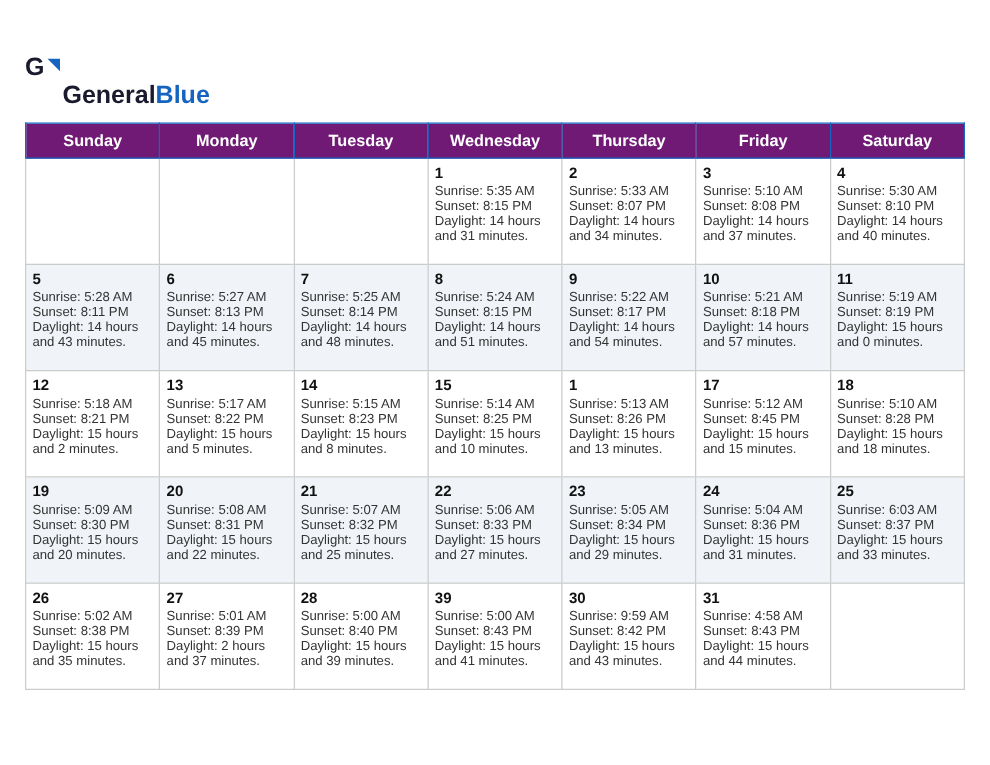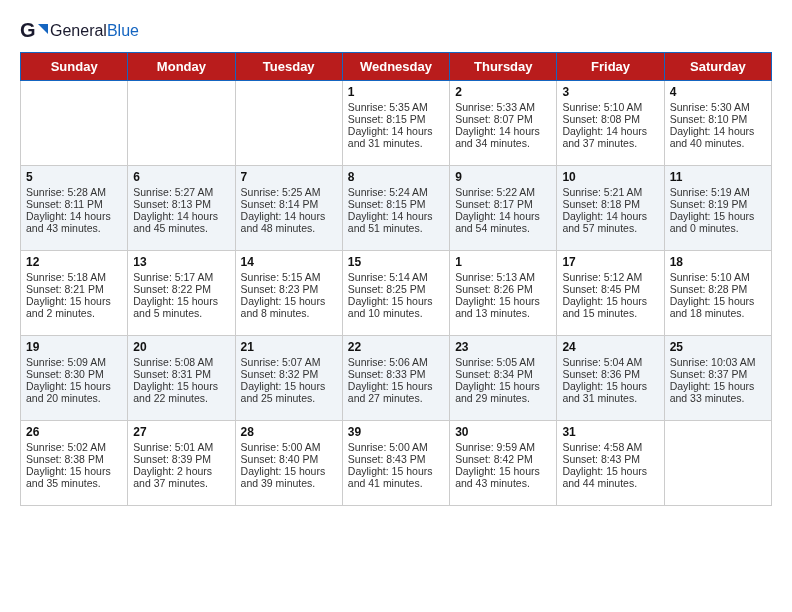--- a/index.html
+++ b/index.html
@@ -14,23 +14,24 @@
       display: flex;
       justify-content: space-between;
       align-items: flex-start;
       margin-bottom: 10px;
     }
     .logo {
       display: flex;
       align-items: center;
     }
     .logo-text {
-      font-size: 16px;
-      font-weight: normal;
+      font-size: 20px;
+      font-weight: bold;
       color: #1a1a2e;
+      margin-top: 45px;
     }
     .logo-text .blue { color: #1565C0; }
     .logo-icon {
       width: 28px;
       height: 22px;
       margin-right: 2px;
     }
     .title-block {
       text-align: right;
     }
@@ -42,21 +43,21 @@
     .location {
       font-size: 15px;
       color: #333;
     }
     table {
       width: 100%;
       border-collapse: collapse;
       table-layout: fixed;
     }
     thead tr th {
-      background-color: #b91c1c;
+      background-color: #701a75;
       color: #fff;
       text-align: center;
       padding: 6px 4px;
       font-size: 13px;
       border: 1px solid #1565C0;
     }
     td {
       border: 1px solid #ccc;
       vertical-align: top;
       padding: 4px 5px;
@@ -261,21 +262,21 @@
           <div>Daylight: 15 hours and 29 minutes.</div>
         </td>
         <td>
           <div class="day-num">24</div>
           <div>Sunrise: 5:04 AM</div>
           <div>Sunset: 8:36 PM</div>
           <div>Daylight: 15 hours and 31 minutes.</div>
         </td>
         <td>
           <div class="day-num">25</div>
-          <div>Sunrise: 10:03 AM</div>
+          <div>Sunrise: 6:03 AM</div>
           <div>Sunset: 8:37 PM</div>
           <div>Daylight: 15 hours and 33 minutes.</div>
         </td>
       </tr>
       <tr class="row-white">
         <td>
           <div class="day-num">26</div>
           <div>Sunrise: 5:02 AM</div>
           <div>Sunset: 8:38 PM</div>
           <div>Daylight: 15 hours and 35 minutes.</div>

